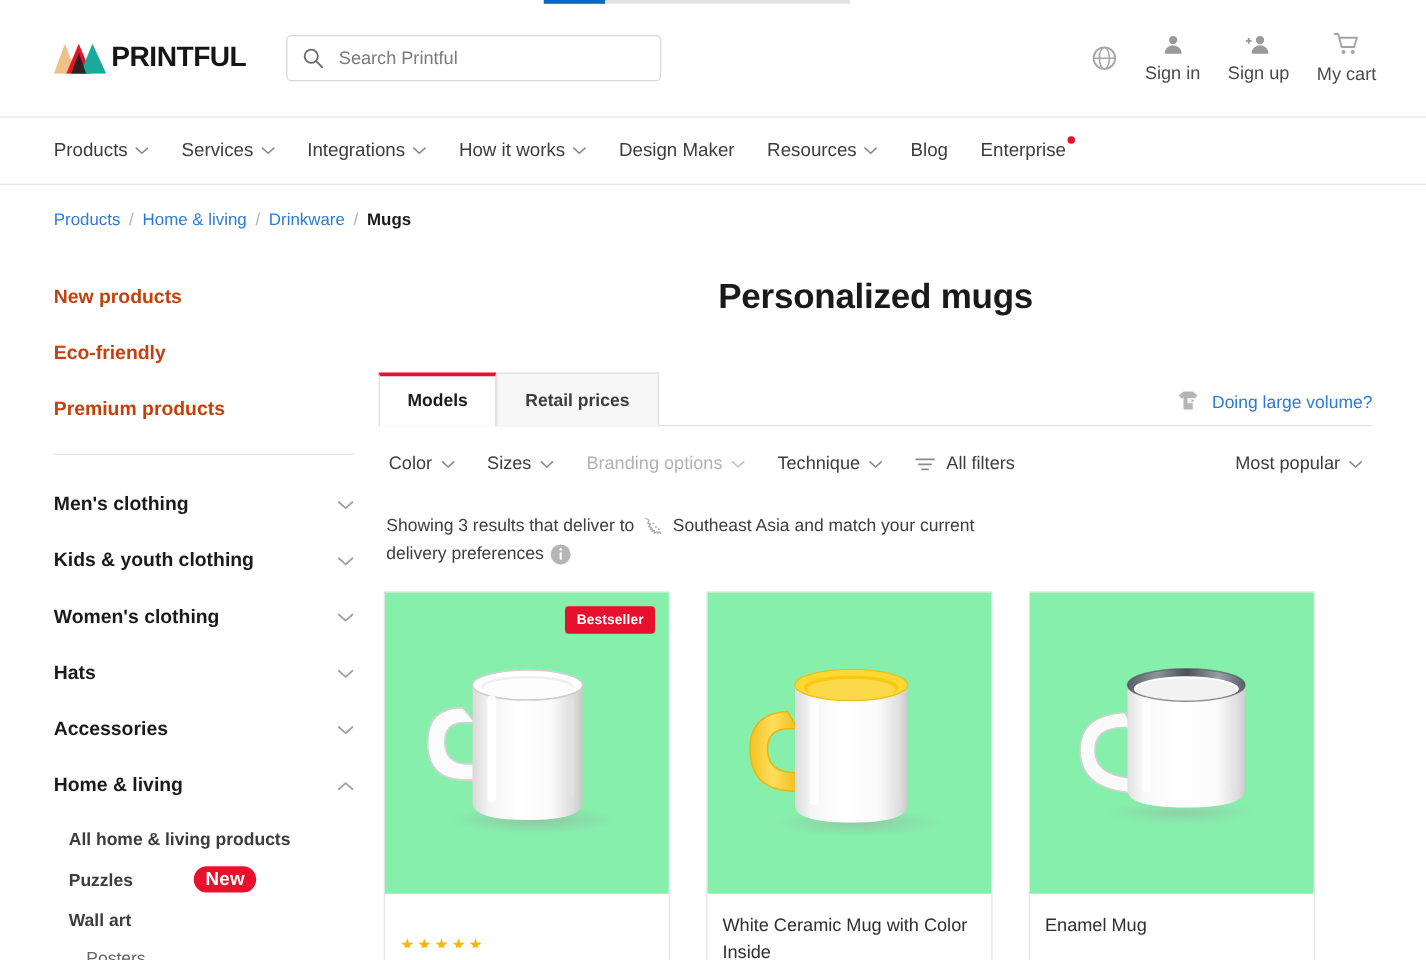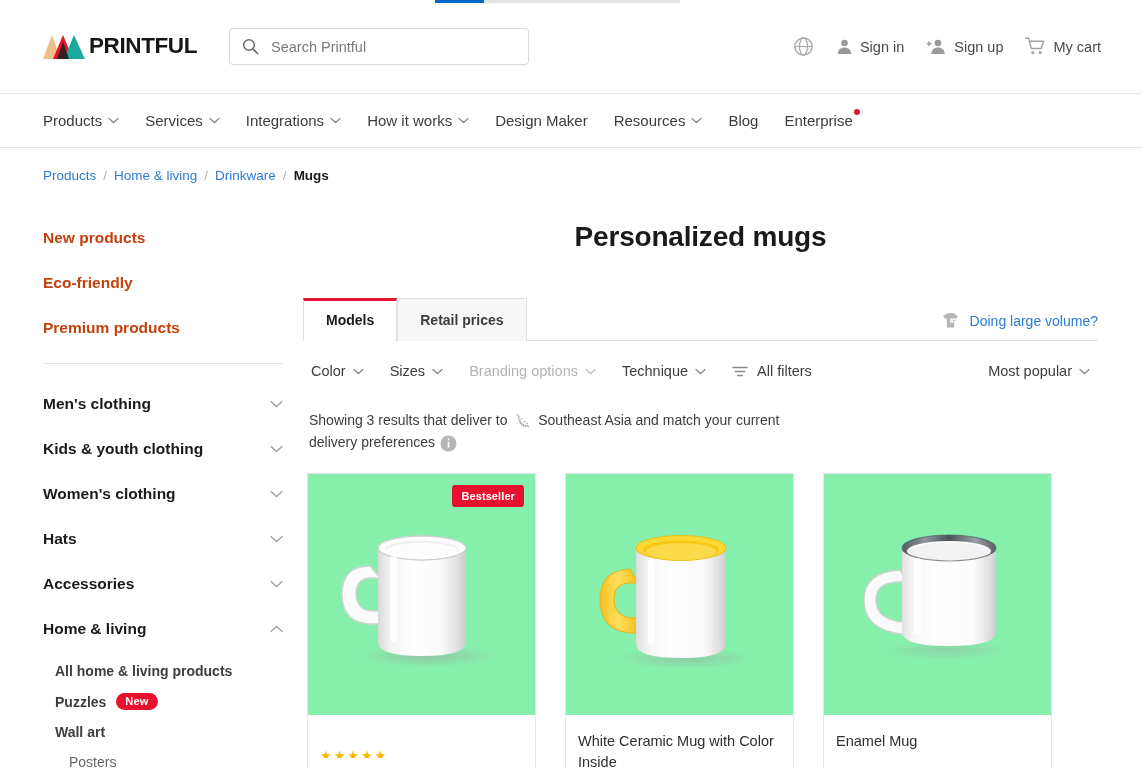--- a/index.html
+++ b/index.html
@@ -82,20 +82,21 @@
     gap: 22px;
     color: #5c5c5c;
     font-size: 14.5px;
   }
   .hr-item {
     display: flex;
     align-items: center;
     gap: 7px;
     cursor: pointer;
     color: #4a4a4a;
+    flex-direction: column;
   }
   .hr-item svg { display: block; }
 
   
   .mainnav {
     height: 54px;
     border-bottom: 1px solid #e6e6e6;
     display: flex;
     align-items: center;
     padding: 0 43px;
@@ -178,26 +179,27 @@
   }
   .side-sub2 {
     font-size: 14px;
     color: #666;
     padding: 7px 0 7px 26px;
     cursor: pointer;
   }
   .badge-new {
     background: #e8112d;
     color: #fff;
-    font-size: 11px;
+    font-size: 15px;
     font-weight: bold;
     border-radius: 11px;
     padding: 3px 9px 3px 9px;
     line-height: 1;
     letter-spacing: 0.2px;
+    margin-left: 39px;
   }
 
   
   .content { flex: 1; min-width: 0; }
   .page-title {
     text-align: center;
     font-size: 28px;
     font-weight: bold;
     color: #1a1a1a;
     margin: 0 0 44px 0;

